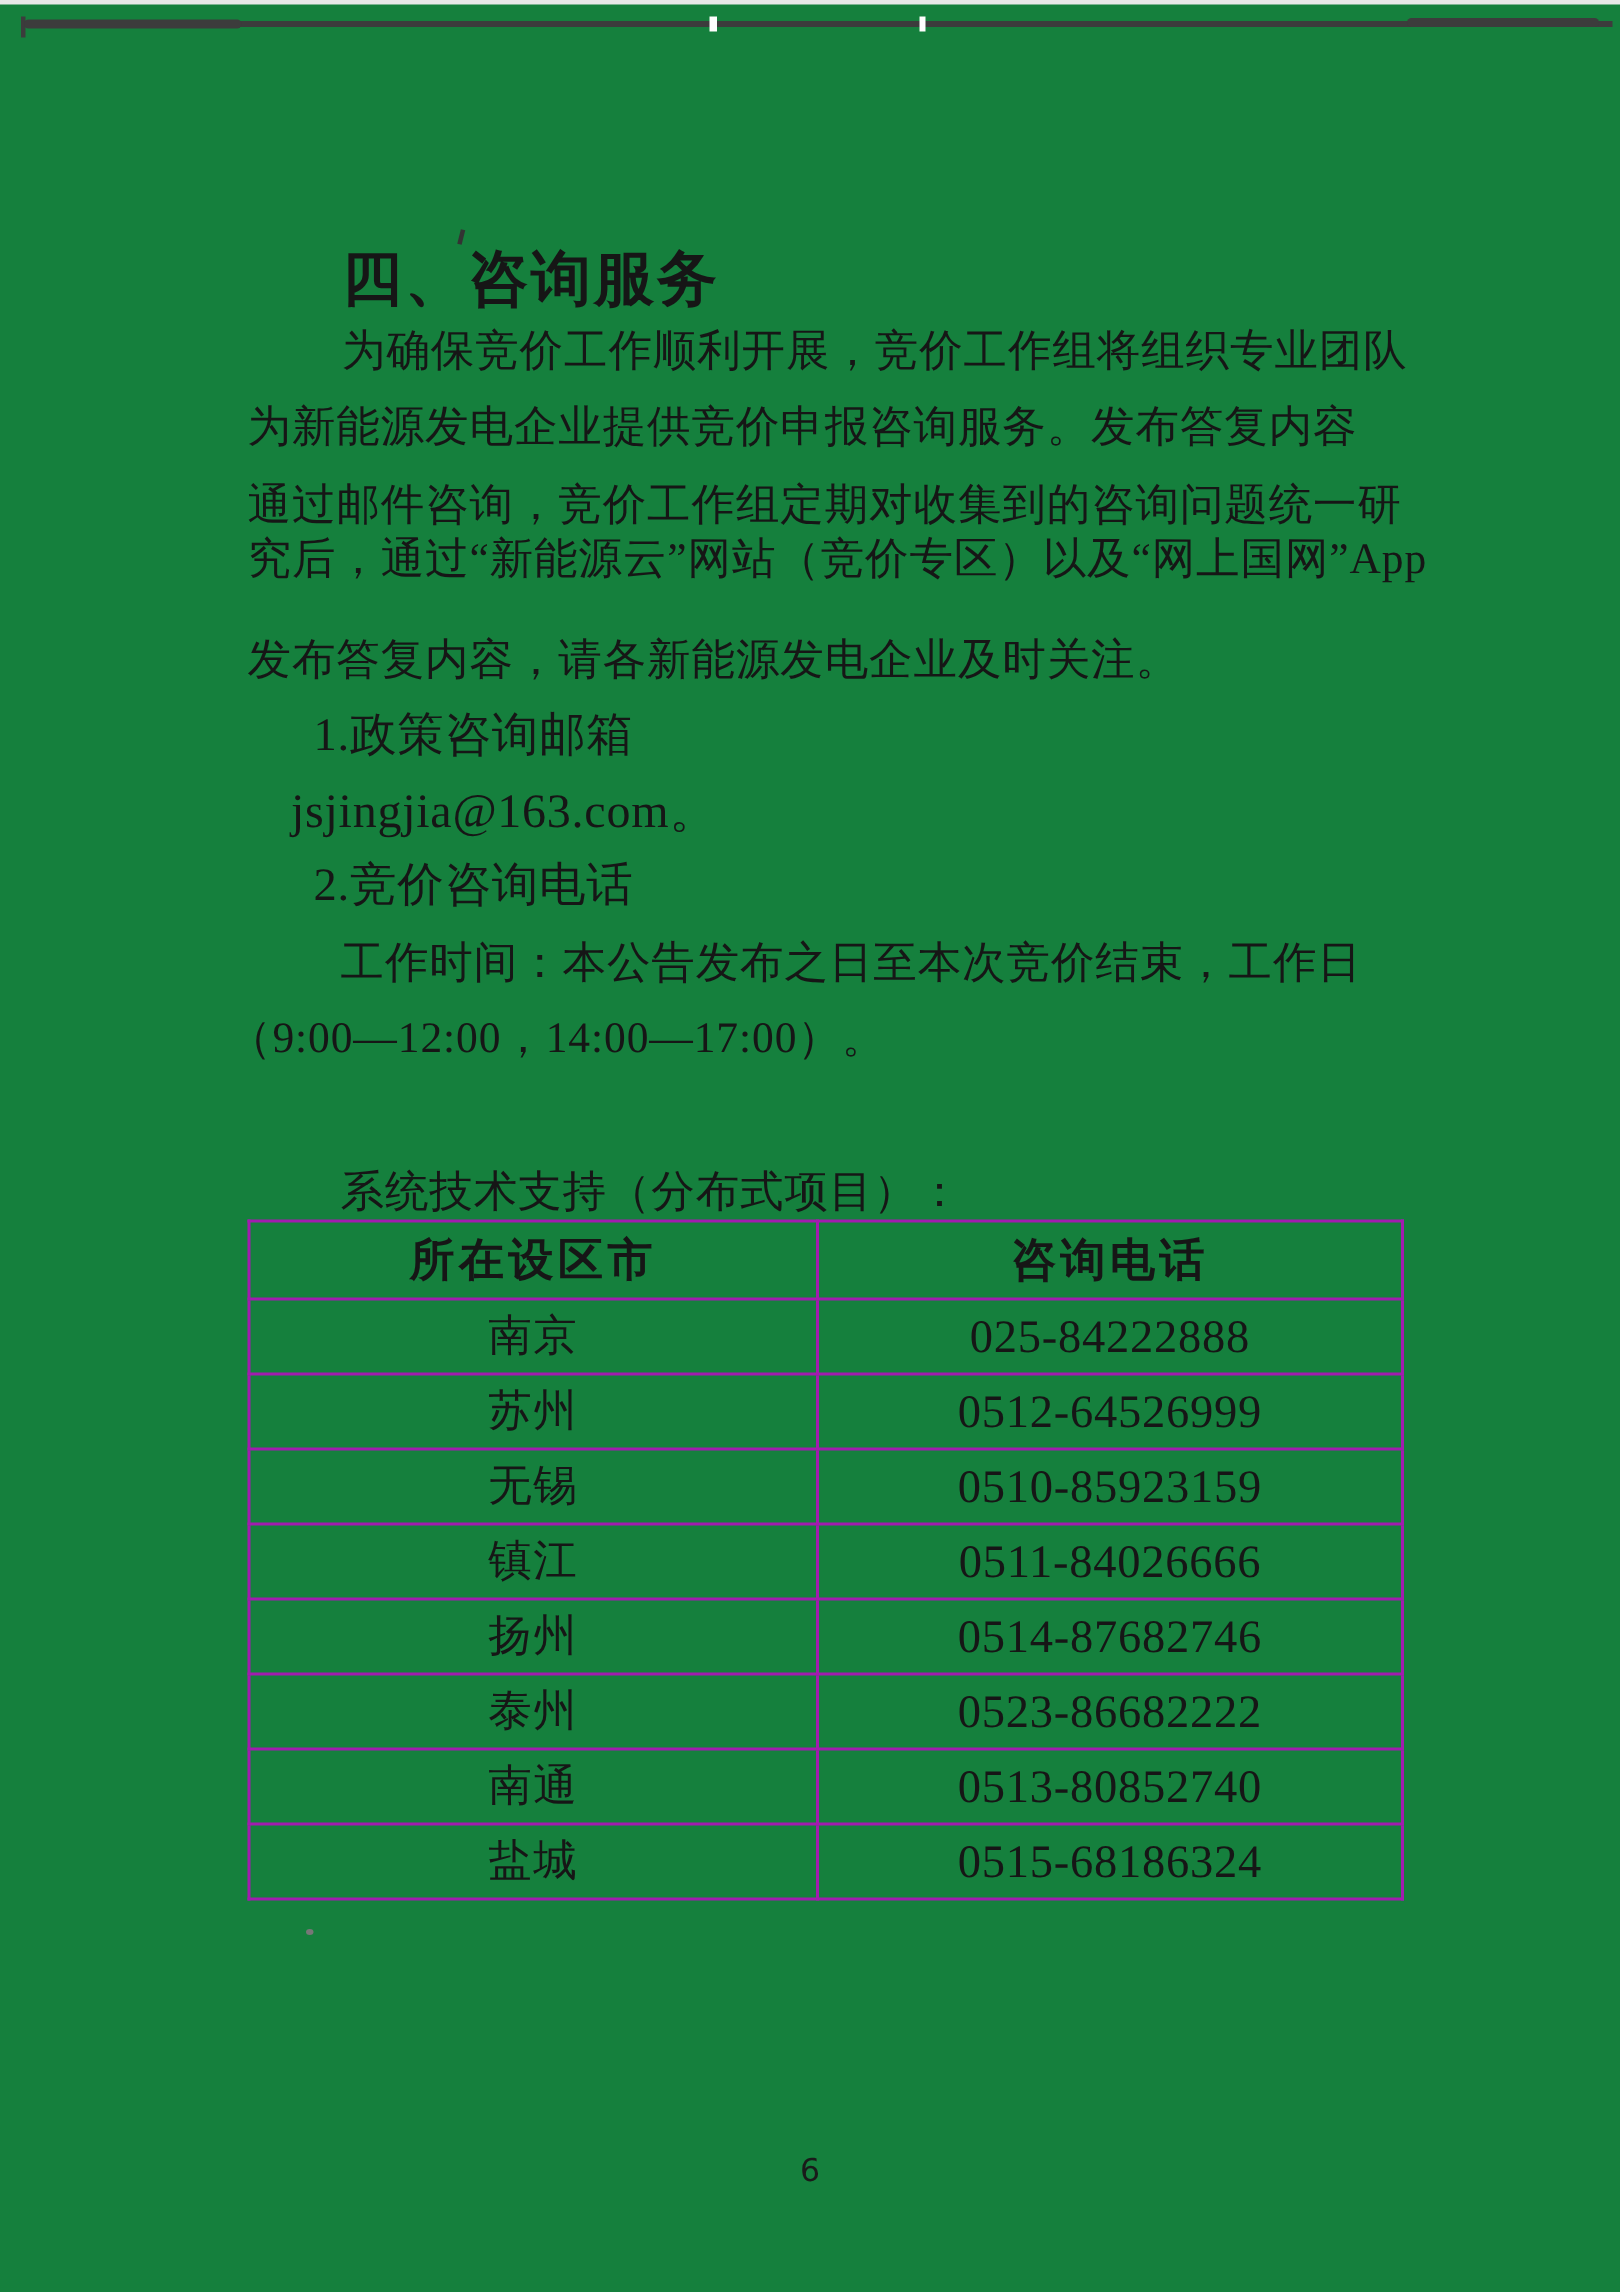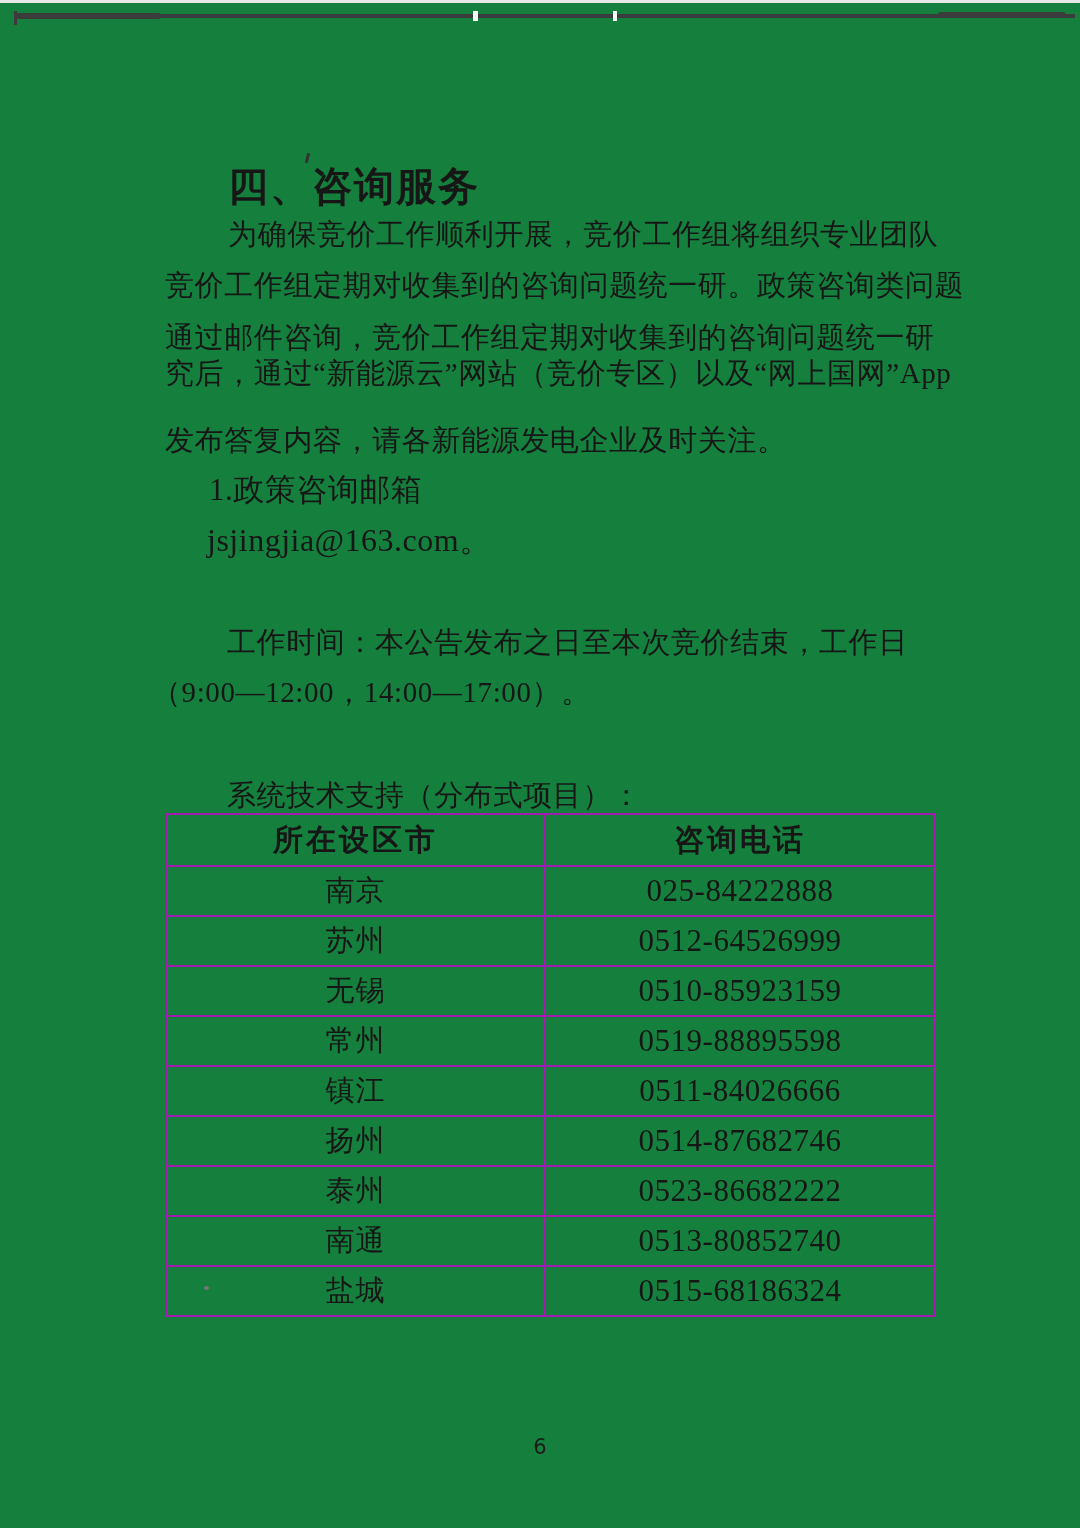--- a/index.html
+++ b/index.html
@@ -60,29 +60,30 @@
     <div class="artifact gap" style="left:473px; top:8px; width:5px; height:10px;"></div>
     <div class="artifact gap" style="left:613px; top:8px; width:4px; height:10px;"></div>
   </div>
   <div class="artifact" style="left:306px; top:150px; width:3px; height:10px; transform:rotate(14deg); background:#333;"></div>
   <div class="artifact" style="left:204px; top:1283px; width:5px; height:4px; border-radius:50%; background:#777;"></div>
 
   <div class="ln heading" style="left:228px; top:158px;">四、咨询服务</div>
 
   <div>
     <div class="ln body-ln" style="left:228px; top:213px;text-align:center;">为确保竞价工作顺利开展，竞价工作组将组织专业团队</div>
-    <div class="ln body-ln" style="left:165px; top:264px;">竞价工作组定期对收集到的咨询问题统一研。政策咨询类问题</div>
+    <div class="ln body-ln" style="left:165px; top:264px;">为新能源发电企业提供竞价申报咨询服务。发布答复内容</div>
     <div class="ln body-ln" style="left:165px; top:316px;">通过邮件咨询，竞价工作组定期对收集到的咨询问题统一研</div>
     <div class="ln body-ln" style="left:165px; top:352px;">究后，通过“新能源云”网站（竞价专区）以及“网上国网”App</div>
     <div class="ln body-ln" style="left:165px; top:419px;">发布答复内容，请各新能源发电企业及时关注。</div>
   </div>
 
   <div class="ln bold-ln" style="left:209px; top:468px;">1.政策咨询邮箱</div>
-  <div class="ln email-ln" style="left:207px; top:517px;text-align:right;">jsjingjia@163.com。</div>
+  <div class="ln email-ln" style="left:194px; top:517px;text-align:right;">jsjingjia@163.com。</div>
 
+  <div class="ln bold-ln" style="left:209px; top:568px;">2.竞价咨询电话</div>
   <div class="ln body-ln" style="left:227px; top:621px;">工作时间：本公告发布之日至本次竞价结束，工作日</div>
   <div class="ln body-ln" style="left:152px; top:671px;">（9:00—12:00，14:00—17:00）。</div>
   <div class="ln body-ln" style="left:227px; top:774px;">系统技术支持（分布式项目）：</div>
 
   <table class="phone-table">
     <colgroup>
         <col class="c1">
         <col class="c2">
       </colgroup>
     <thead>
@@ -98,24 +99,20 @@
       </tr>
       <tr>
         <td class="city">苏州</td>
         <td class="phone">0512-64526999</td>
       </tr>
       <tr>
         <td class="city">无锡</td>
         <td class="phone">0510-85923159</td>
       </tr>
       <tr>
-        <td class="city">常州</td>
-        <td class="phone">0519-88895598</td>
-      </tr>
-      <tr>
         <td class="city">镇江</td>
         <td class="phone">0511-84026666</td>
       </tr>
       <tr>
         <td class="city">扬州</td>
         <td class="phone">0514-87682746</td>
       </tr>
       <tr>
         <td class="city">泰州</td>
         <td class="phone">0523-86682222</td>

